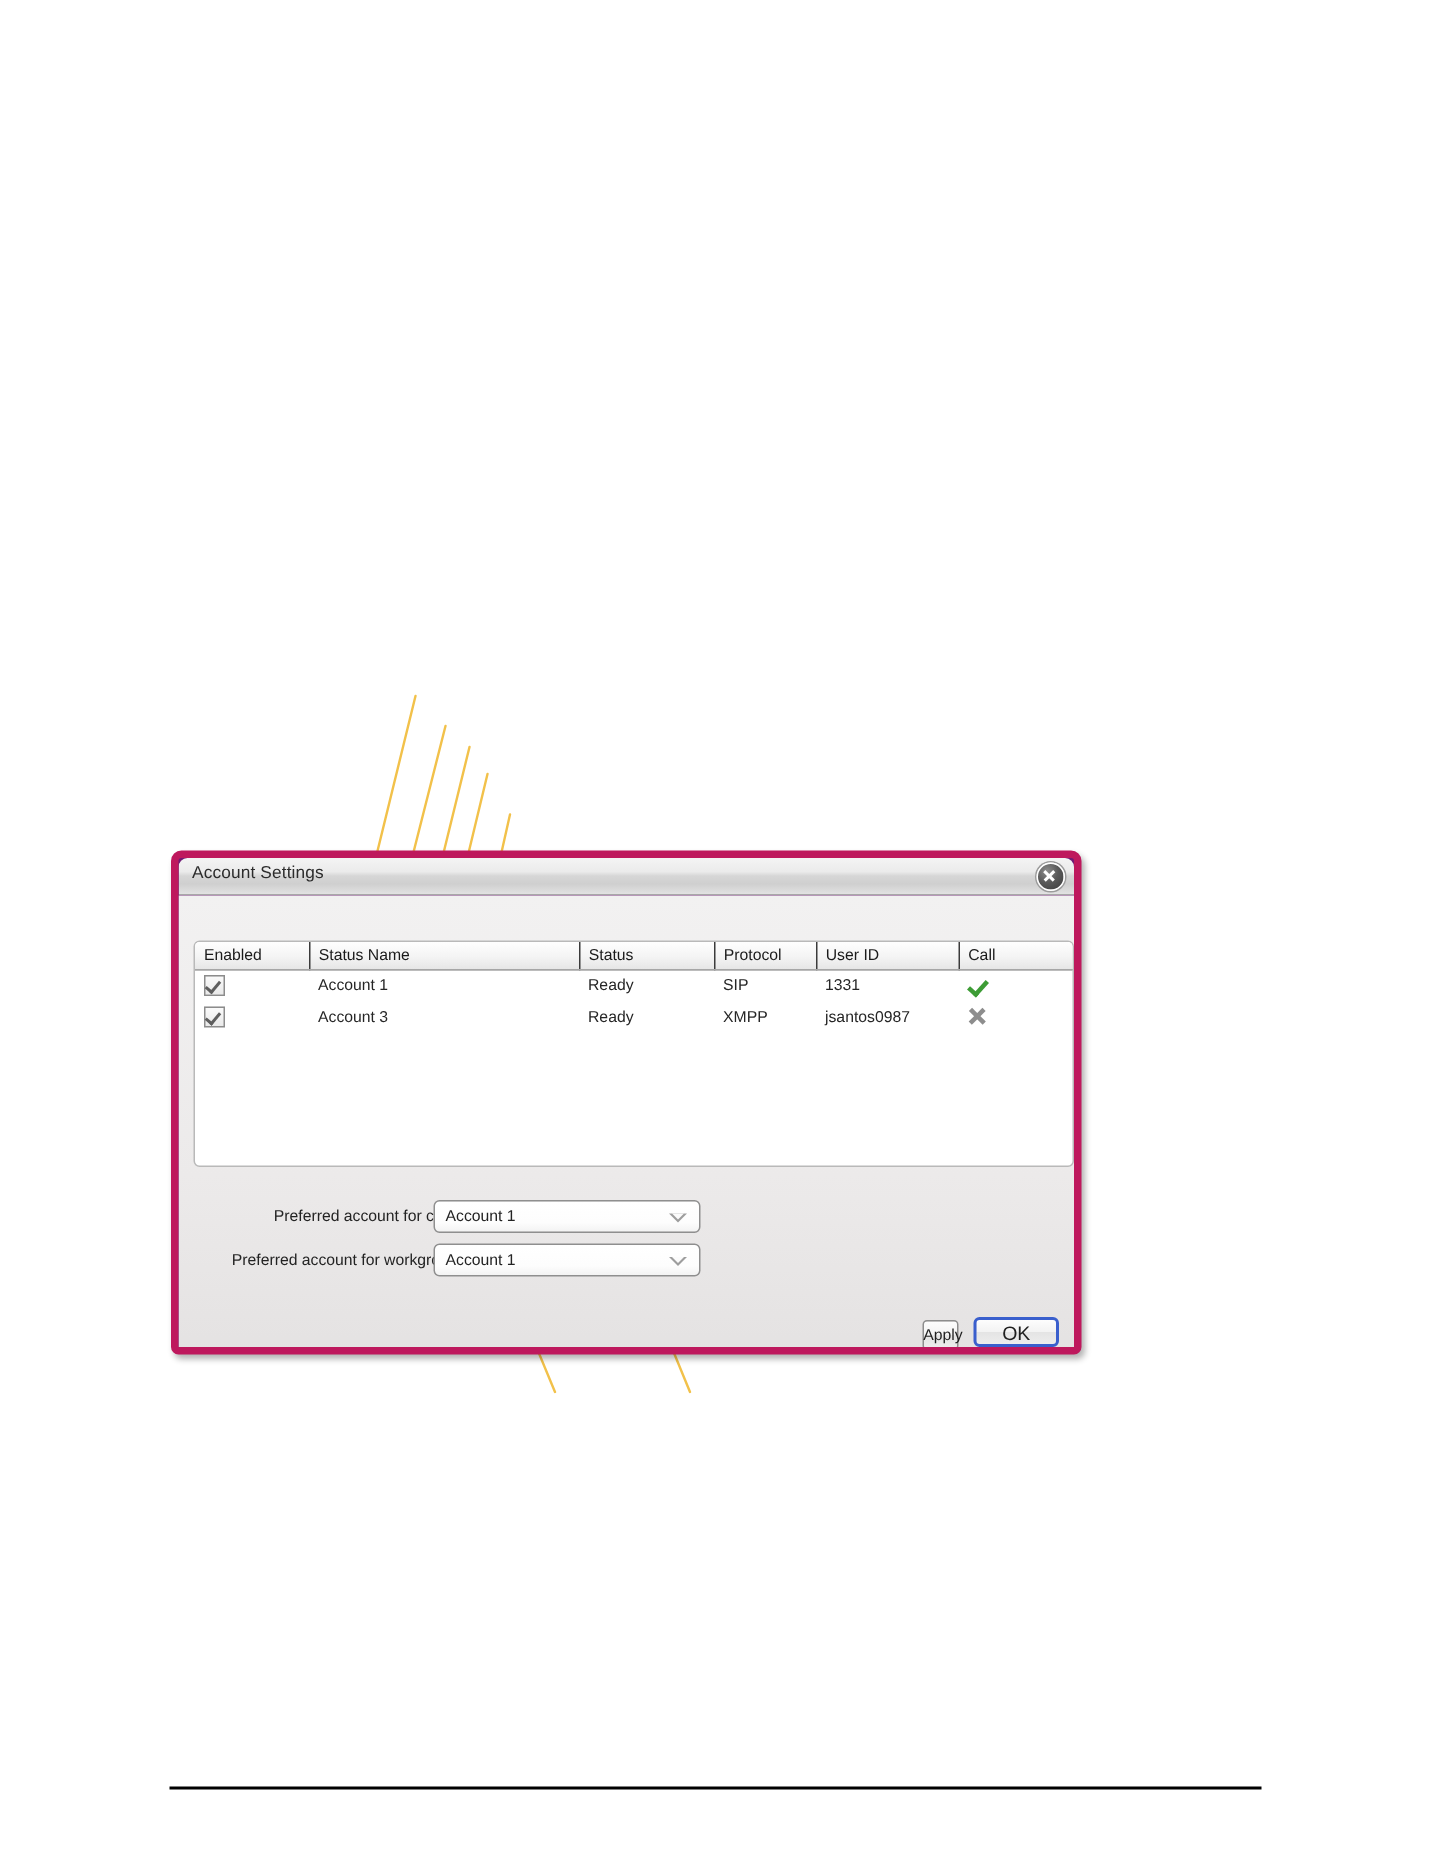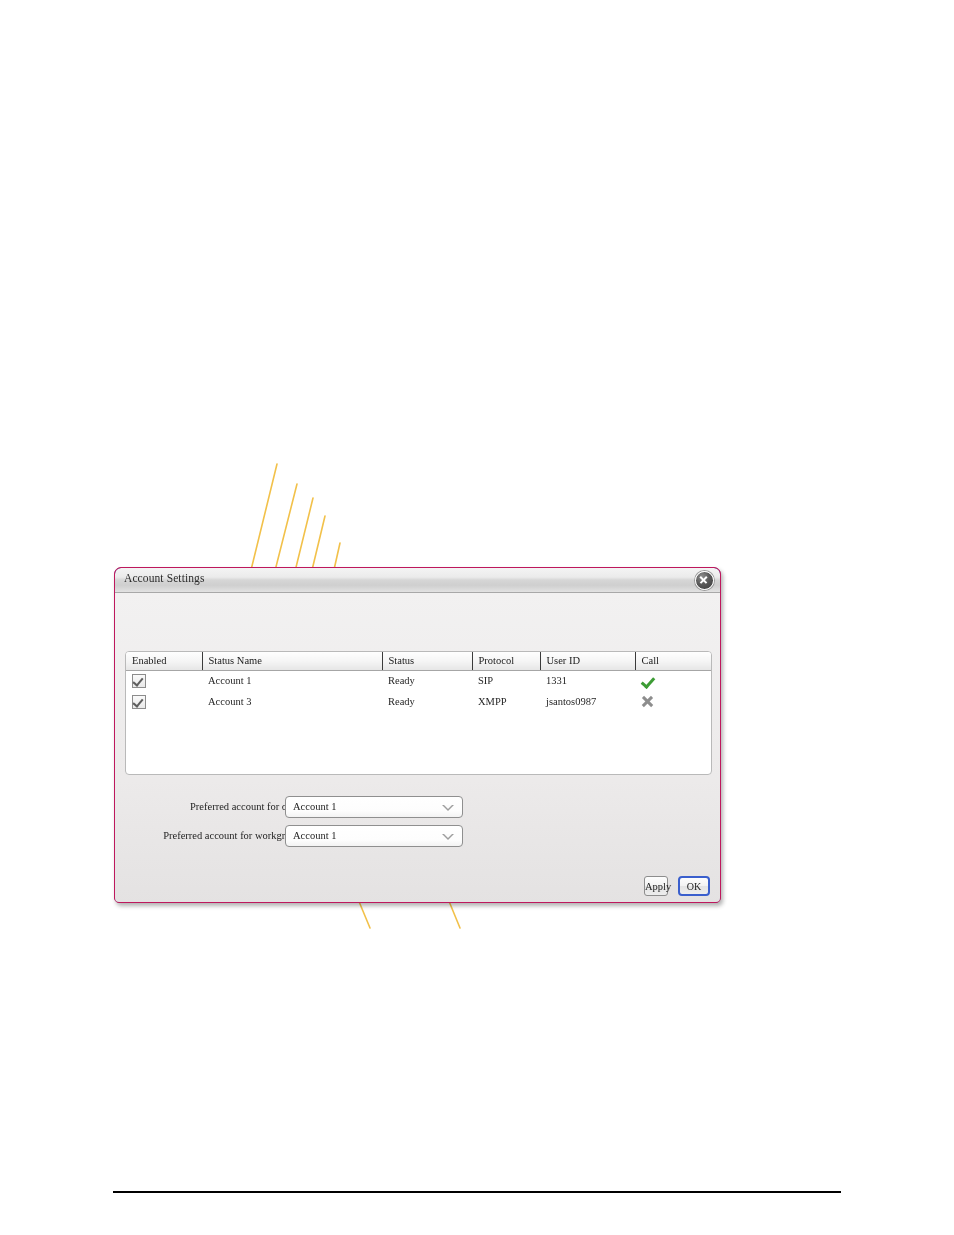--- a/index.html
+++ b/index.html
@@ -24,27 +24,26 @@
     pointer-events: none;
   }
 
   
   #dialog {
     position: absolute;
     left: 114px;
     top: 567px;
     width: 607px;
     height: 336px;
-    border: 1px solid #be185d;
+    border: 5px solid #be185d;
     border-radius: 7px 7px 5px 5px;
     background: #701a75;
     box-shadow: 2px 3px 4px rgba(0,0,0,0.30);
     box-sizing: border-box;
     overflow: hidden;
-    font-family: Liberation Serif, serif;
   }
 
   .titlebar {
     position: relative;
     height: 24px;
     border-radius: 6px 6px 0 0;
     background: linear-gradient(to bottom,
                 #f4f4f4 0%, #ebebeb 38%, #d6d6d6 50%,
                 #cfcfcf 72%, #e2e2e2 100%);
     border-bottom: 1px solid #a8a8a8;
@@ -125,23 +124,23 @@
     position: relative;
     top: -1px;
   }
   #add-button { margin-right: 6px; }
   #remove-button { position: absolute; right: 0; top: 0; }
 
   
   .listbox {
     position: absolute;
     left: 10px;
-    top: 58px;
+    top: 30px;
     width: 587px;
-    height: 124px;
+    height: 151px;
     background: #ffffff;
     border: 1px solid #b9b9b9;
     border-radius: 4px;
     box-sizing: border-box;
     overflow: hidden;
   }
   table.acct {
     width: 100%;
     border-collapse: collapse;
     font-size: 10.5px;
@@ -308,25 +307,25 @@
     color: #1f1f1f;
     border: 1px solid #8d8d8d;
     border-radius: 3px;
     background: linear-gradient(to bottom, #fdfdfd 0%, #f3f3f3 48%, #e4e4e4 52%, #ededed 100%);
     box-sizing: border-box;
     cursor: pointer;
     margin-right: 6px;
   }
   .btn-ok {
     display: inline-block;
-    width: 32px;
+    width: 57px;
     height: 20px;
     line-height: 18px;
     text-align: center;
-    font-size: 10px;
+    font-size: 13px;
     color: #1f1f1f;
     border: 2px solid #3a5fcd;
     border-radius: 4px;
     background: linear-gradient(to bottom, #fdfdfd 0%, #f3f3f3 48%, #e4e4e4 52%, #ededed 100%);
     box-sizing: border-box;
     cursor: pointer;
   }
 
   
   #footer-rule {

